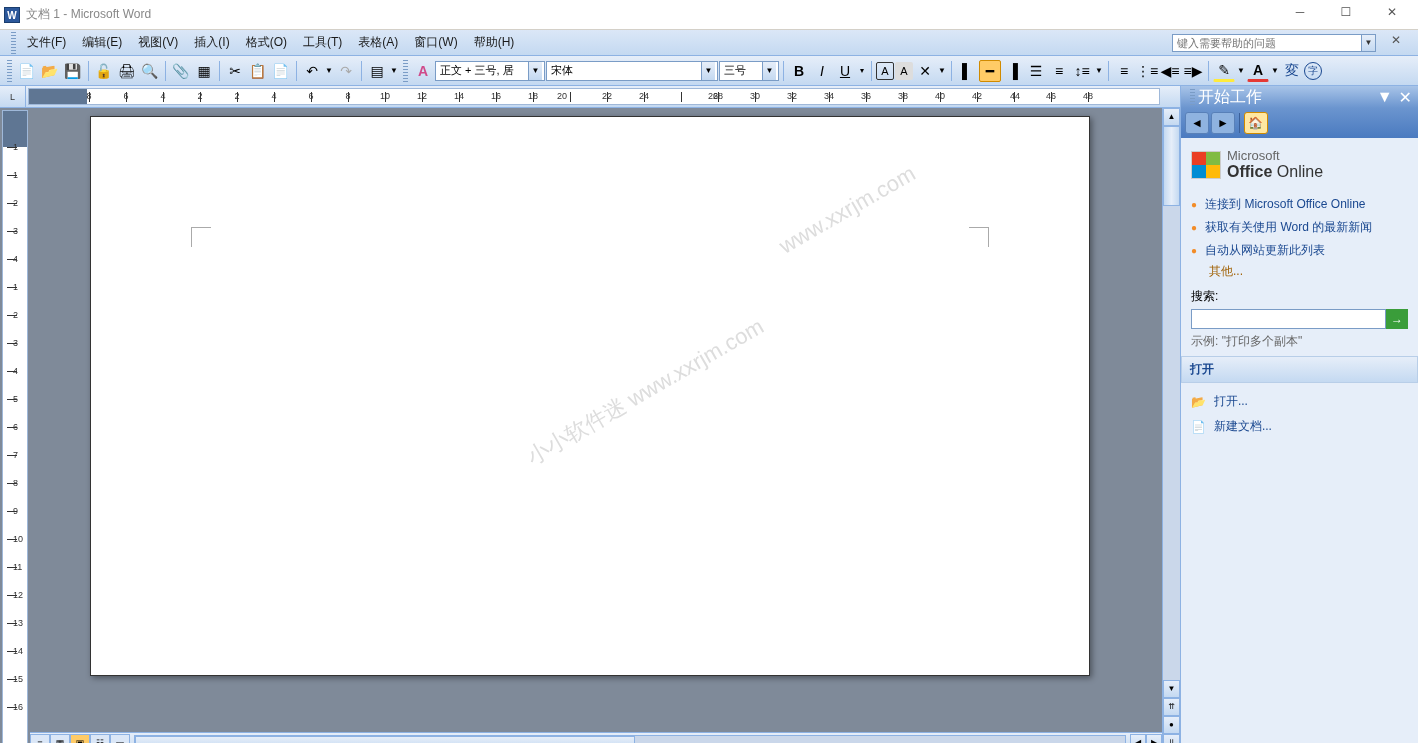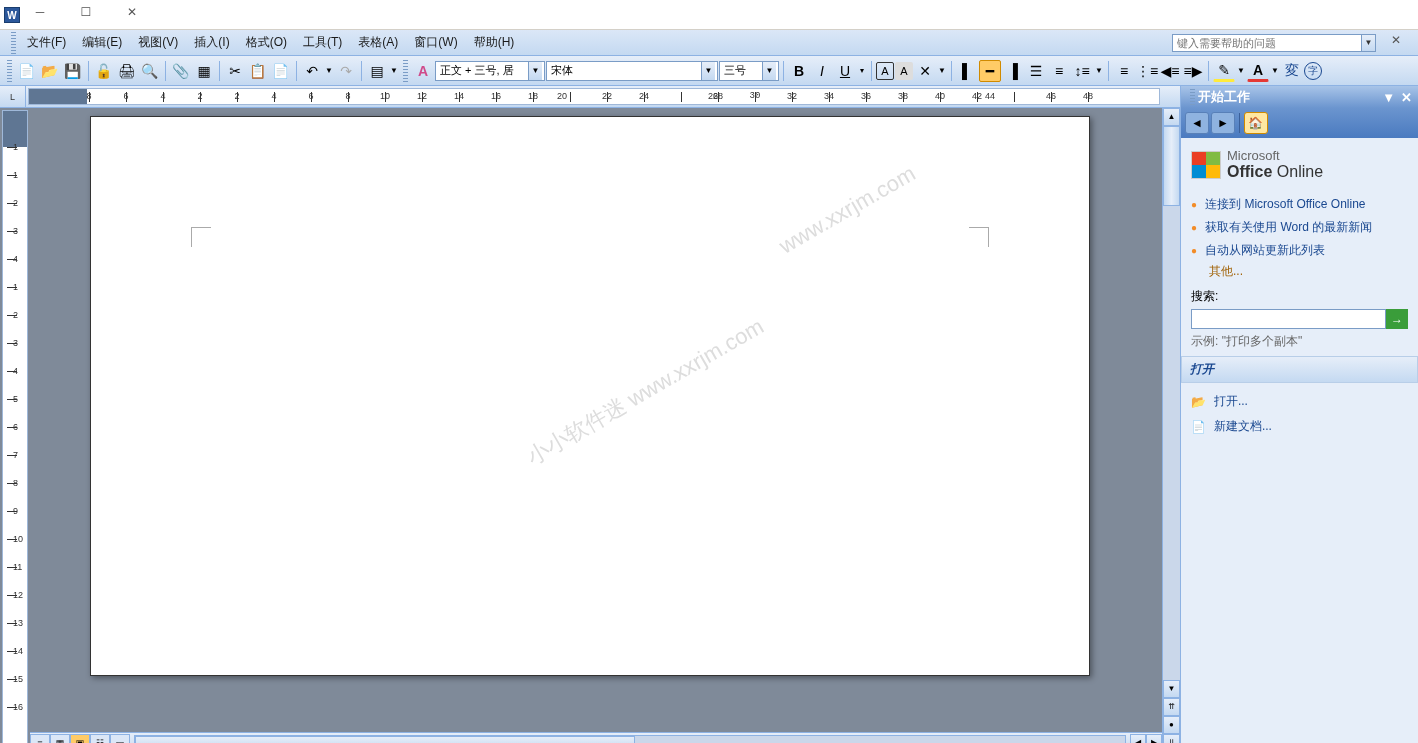--- a/index.html
+++ b/index.html
@@ -46,49 +46,50 @@
 .corner.tr { top:110px; right:100px; border-left:none; border-bottom:none; }
 .doc-text { font-size:22px; font-family:SimSun; color:#000; text-align:center; }
 .doc-link { color:#0000ee; text-decoration:underline; }
 .watermark { position:absolute; color:#ddd; font-size:22px; transform:rotate(-30deg); pointer-events:none; }
 
 .vscroll { width:18px; background:#cad7ea; border-left:1px solid #8db2e3; display:flex; flex-direction:column; }
 .sbtn { height:18px; background:linear-gradient(#e6eef9,#c4d9f1); border:1px solid #8db2e3; font-size:8px; text-align:center; line-height:16px; cursor:pointer; }
 .sthumb { height:80px; background:linear-gradient(90deg,#c4d9f1,#e6eef9,#c4d9f1); border:1px solid #8db2e3; }
 
 .taskpane { width:238px; background:#e6eef9; border-left:1px solid #8db2e3; display:flex; flex-direction:column; }
-.tp-header { height:22px; background:linear-gradient(#a8c4e8,#6b95cf); color:#fff; display:flex; align-items:center; padding:0 6px; font-weight:bold; font-size:13px; }
+.tp-header { height:22px; background:linear-gradient(#a8c4e8,#6b95cf); color:#fff; display:flex; align-items:center; padding:0 6px; font-weight:normal; font-size:16px; }
 .tp-header-r { margin-left:auto; display:flex; gap:6px; }
 .tp-nav { height:30px; background:linear-gradient(#6b95cf,#4a7ac0); display:flex; align-items:center; padding:0 4px; gap:2px; }
 .tp-nav-btn { width:24px; height:22px; background:#8fb3e0; border:1px solid #5880b8; border-radius:3px; display:flex; align-items:center; justify-content:center; }
 .tp-nav-btn.home { background:#ffe7a2; border-color:#d08a00; }
 .tp-body { padding:10px; flex:1; font-size:12px; }
 .office-logo { display:flex; align-items:center; gap:6px; margin-bottom:12px; }
 .office-ic { width:30px; height:28px; background:#fff; border:1px solid #ccc; display:grid; grid-template:1fr 1fr/1fr 1fr; }
 .office-ic div:nth-child(1){background:#ea3e23;} .office-ic div:nth-child(2){background:#80bb42;} .office-ic div:nth-child(3){background:#008dd4;} .office-ic div:nth-child(4){background:#ffba08;}
 .tp-link-list { list-style:none; padding:0; }
 .tp-link-list li { display:flex; align-items:flex-start; gap:8px; padding:3px 0; color:#1a4890; cursor:pointer; line-height:1.4; }
 .bullet { color:#f28c28; font-size:10px; margin-top:2px; }
-.tp-section { background:linear-gradient(#e6eef9,#c4d9f1); padding:4px 8px; color:#1a4890; font-weight:bold; border:1px solid #b8cee8; margin:6px -10px;font-style:italic; }
+.tp-section { background:linear-gradient(#e6eef9,#c4d9f1); padding:4px 8px; color:#1a4890; font-weight:bold; border:1px solid #b8cee8; margin:6px -10px; }
 .tp-open { display:flex; align-items:center; gap:8px; padding:4px 0; color:#1a4890; cursor:pointer; }
 .search-row { display:flex; margin:4px 0; }
 .search-input { flex:1; height:20px; border:1px solid #7a9cc6; padding:0 4px; }
 .search-go { width:22px; height:20px; background:#3a9d3a; color:#fff; border:none; font-size:12px; }
 
 .view-buttons { position:absolute; left:0; bottom:0; height:20px; display:flex; background:linear-gradient(#e6eef9,#c4d9f1); border-top:1px solid #8db2e3; width:100%; align-items:center; }
 .vbtn { width:20px; height:18px; border:1px solid #8db2e3; background:#dbe7f7; display:flex; align-items:center; justify-content:center; font-size:9px; cursor:pointer; }
 .vbtn.active { background:#ffcb66; }
 .hscroll { flex:1; height:16px; background:#cad7ea; margin:0 4px; border:1px solid #8db2e3; position:relative; }
 .hthumb { position:absolute; left:0; width:500px; height:100%; background:linear-gradient(#e6eef9,#c4d9f1); border:1px solid #8db2e3; }
 </style>
 </head>
 <body>
 
 <div class="titlebar">
   <div class="word-icon">W</div>
+  <div class="title-text">文档 1 - Microsoft Word</div>
   <div class="win-controls">
     <div class="win-btn">─</div>
     <div class="win-btn">☐</div>
     <div class="win-btn">✕</div>
   </div>
 </div>
 
 <div class="menubar">
   <span class="grip"></span>
   <div class="menu-item">文件(F)</div>
@@ -219,35 +220,35 @@
             <div class="tick-num" style="left: 473px;">20</div>
             <div class="tick" style="left: 518px;"></div>
             <div class="tick-num" style="left: 518px;">22</div>
             <div class="tick" style="left: 555px;"></div>
             <div class="tick-num" style="left: 555px;">24</div>
             <div class="tick" style="left: 592px;"></div>
             <div class="tick-num" style="left: 624px;">26</div>
             <div class="tick" style="left: 629px;"></div>
             <div class="tick-num" style="left: 629px;">28</div>
             <div class="tick" style="left: 666px;"></div>
-            <div class="tick-num" style="left: 666px; font-family: Liberation Mono, monospace;">30</div>
+            <div class="tick-num" style="left: 666px;">30</div>
             <div class="tick" style="left: 703px;"></div>
             <div class="tick-num" style="left: 703px;">32</div>
             <div class="tick" style="left: 740px;"></div>
             <div class="tick-num" style="left: 740px;">34</div>
             <div class="tick" style="left: 777px;"></div>
             <div class="tick-num" style="left: 777px;">36</div>
             <div class="tick" style="left: 814px;"></div>
             <div class="tick-num" style="left: 814px;">38</div>
             <div class="tick" style="left: 851px;"></div>
             <div class="tick-num" style="left: 851px;">40</div>
             <div class="tick" style="left: 888px;"></div>
             <div class="tick-num" style="left: 888px;">42</div>
             <div class="tick" style="left: 925px;"></div>
-            <div class="tick-num" style="left: 901px;">44</div>
+            <div class="tick-num" style="left: 926px;">44</div>
             <div class="tick" style="left: 962px;"></div>
             <div class="tick-num" style="left: 962px;">46</div>
             <div class="tick" style="left: 999px;"></div>
             <div class="tick-num" style="left: 999px;">48</div>
           </div>
       </div>
     </div>
     <div class="doc-body">
       <div class="vruler">
         <div class="ruler-dark" style="left:0;top:0;width:100%;height:36px"></div>

